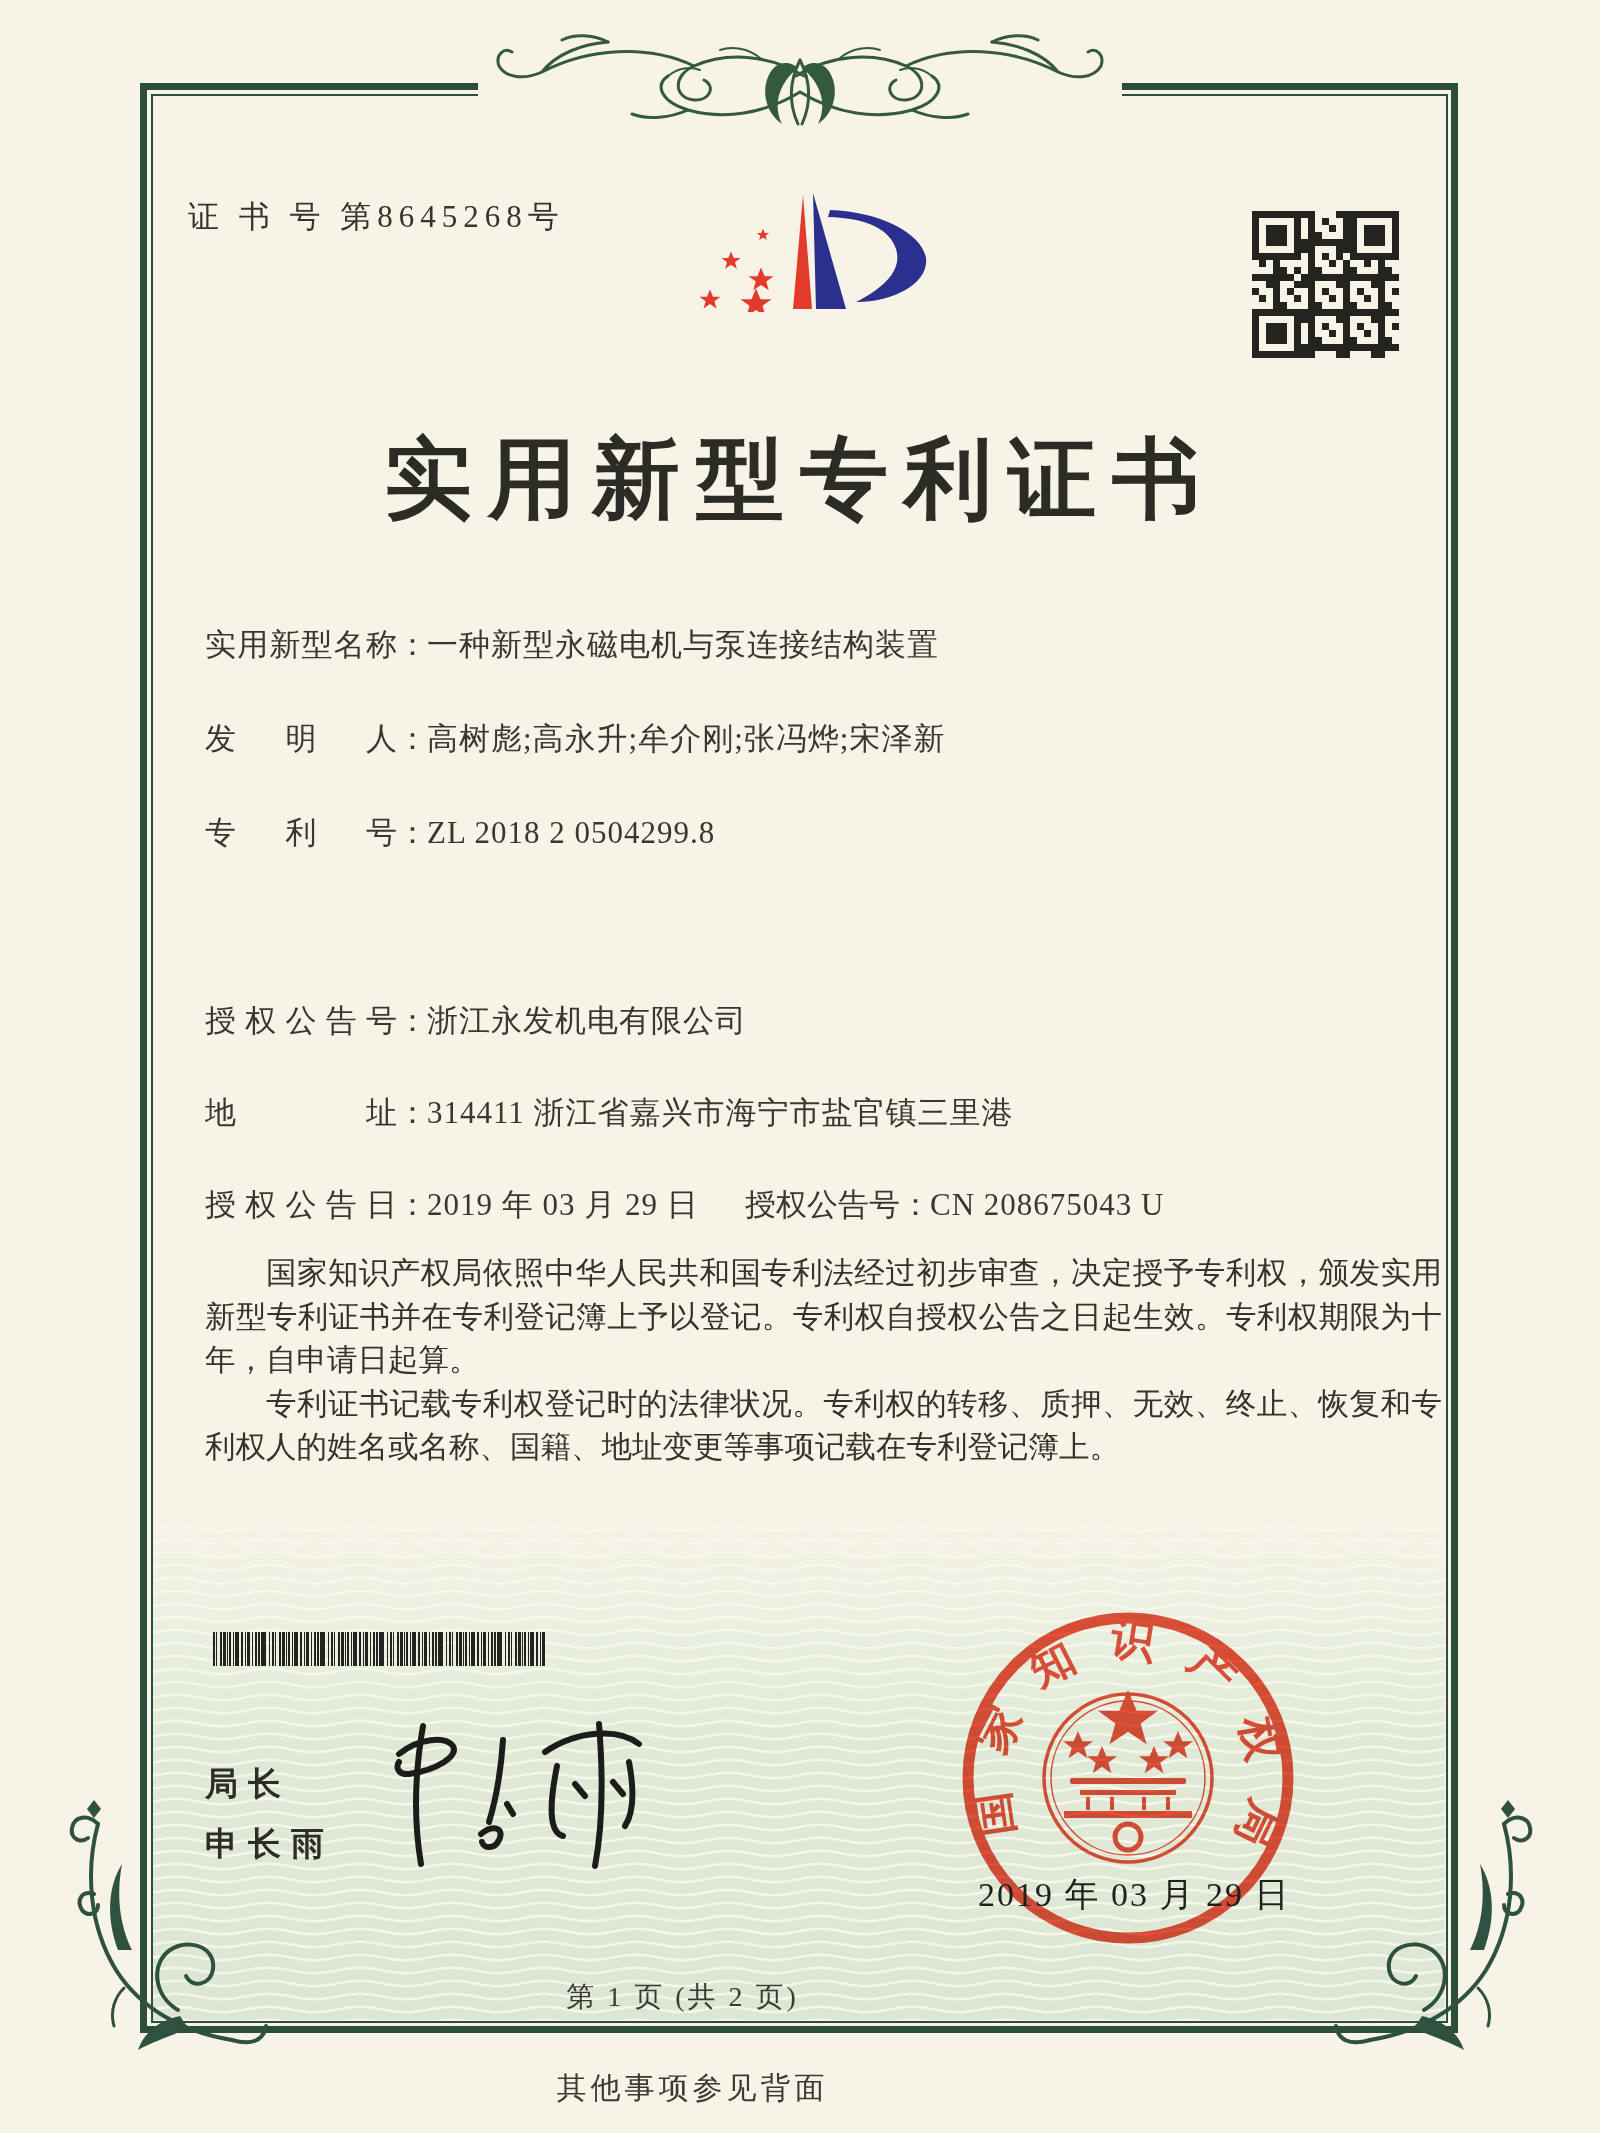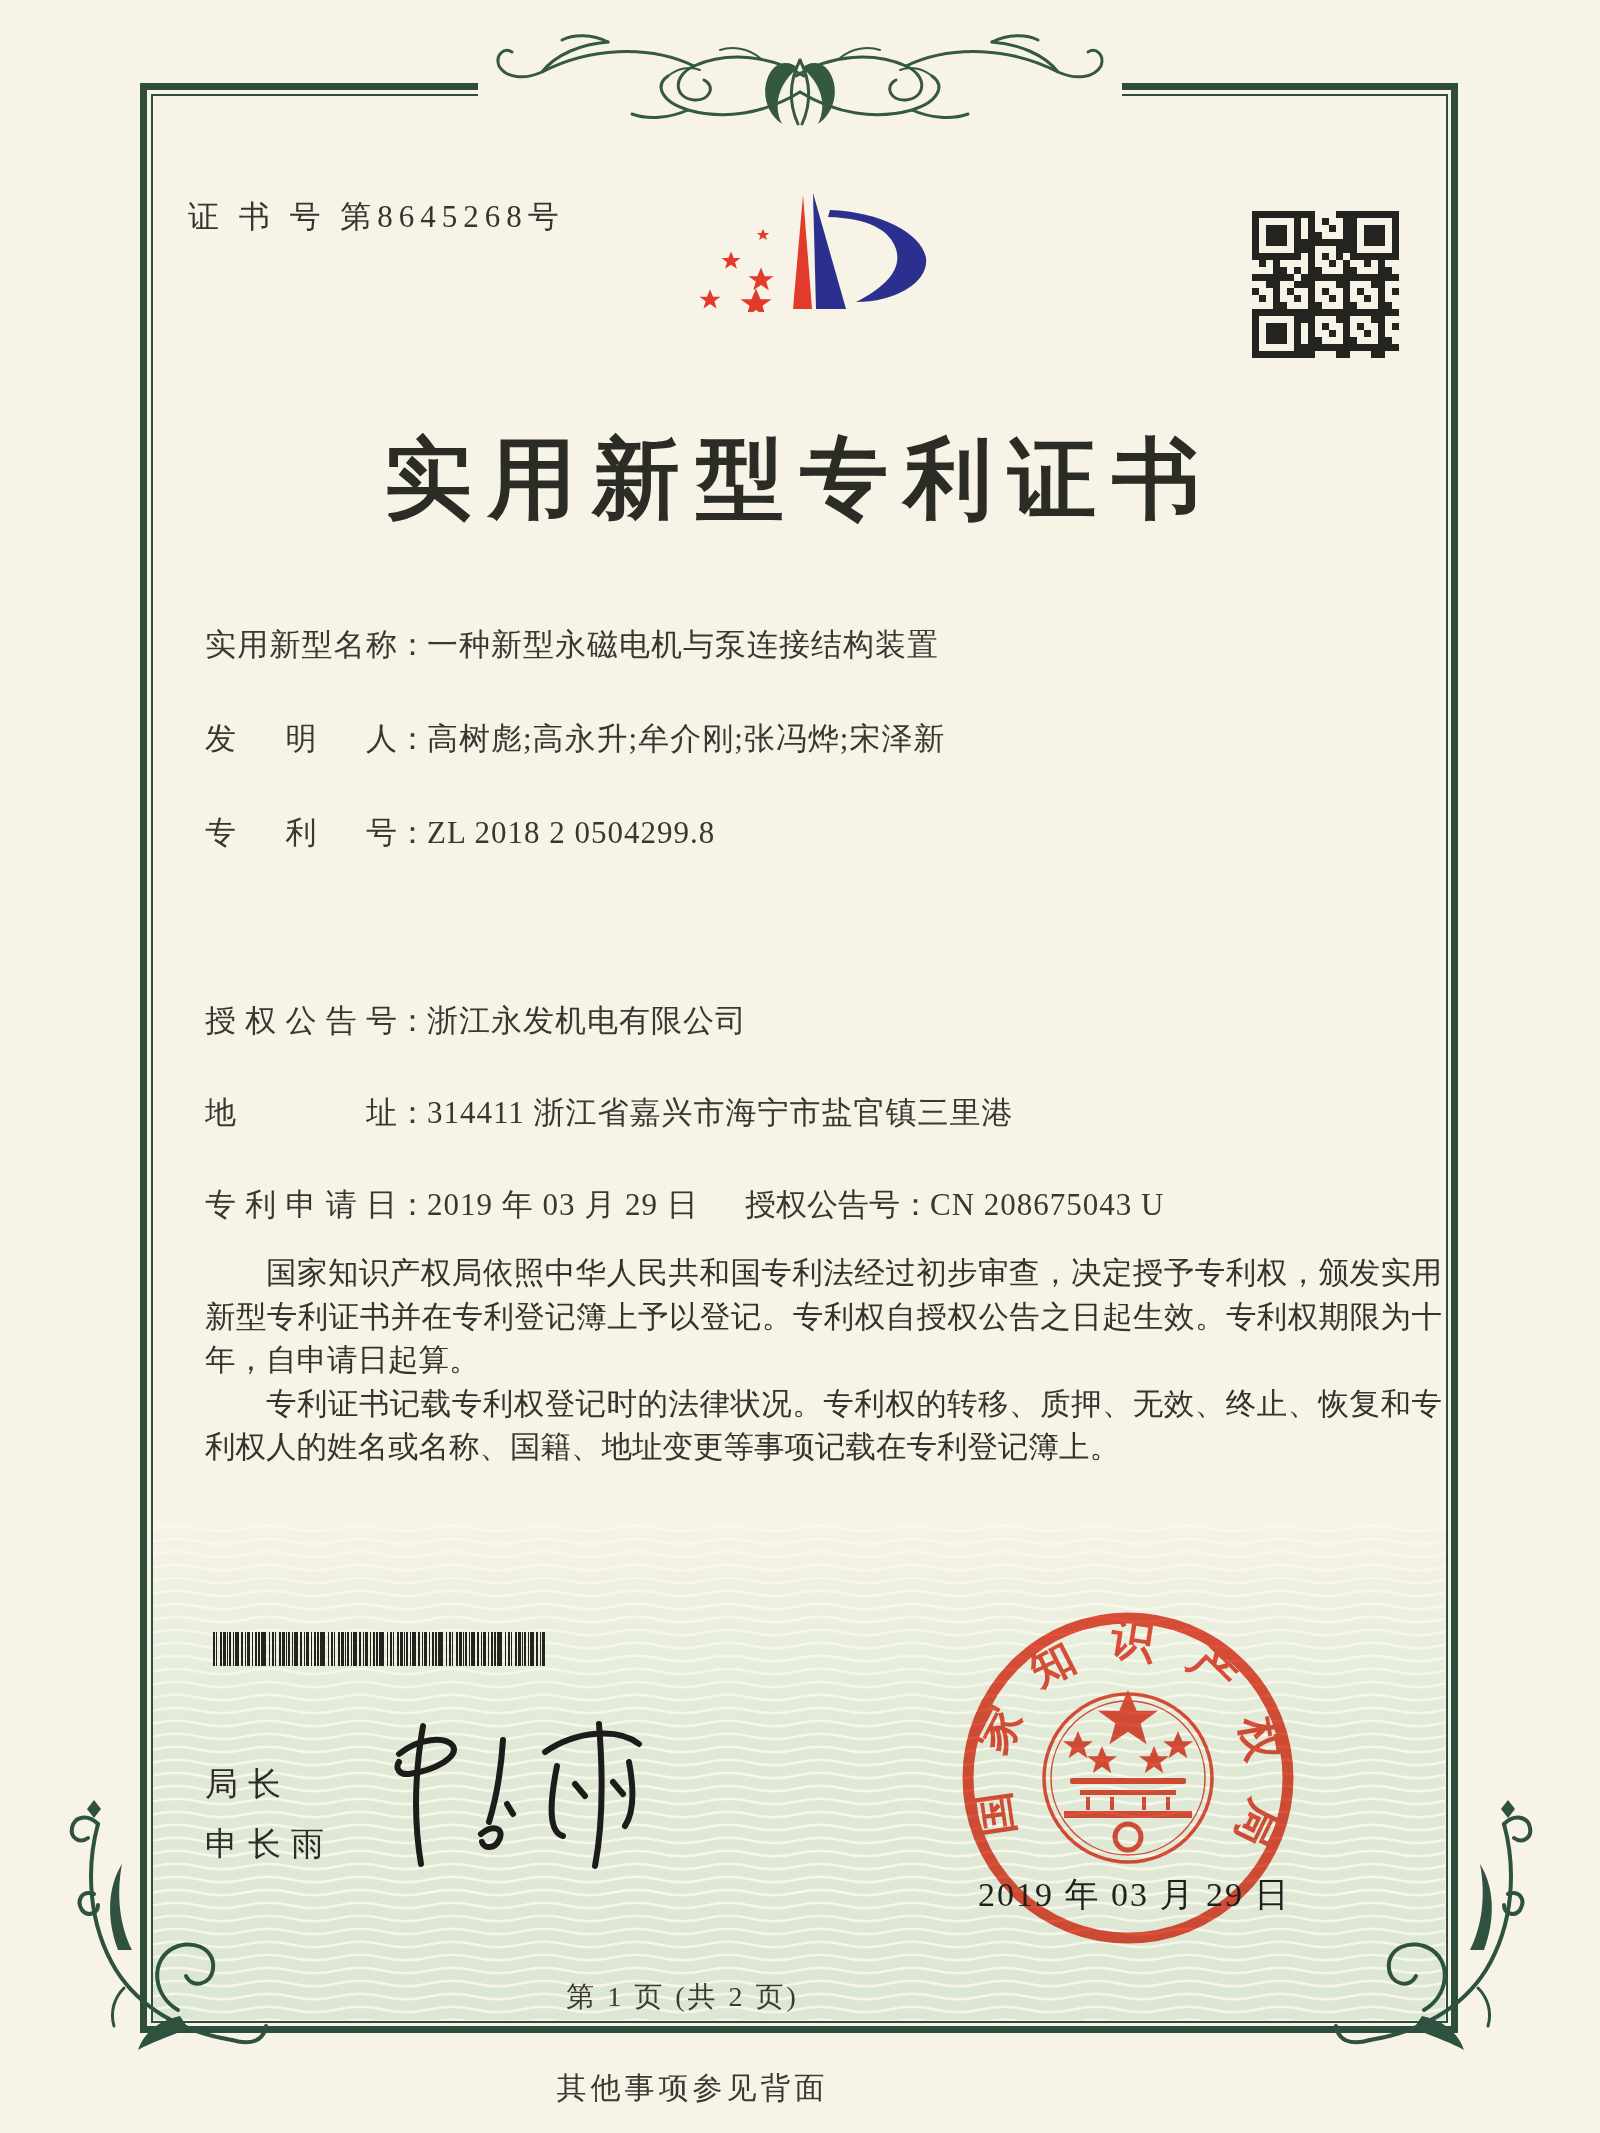--- a/index.html
+++ b/index.html
@@ -11,21 +11,21 @@
   .certno{left:188px;top:196px;font-size:31px;letter-spacing:6px;color:#35352f;}
   .title{left:0;top:420px;width:1600px;text-align:center;font-size:88px;font-weight:bold;letter-spacing:16px;color:#2c2c26;}
   .field-row{left:205px;width:1240px;font-size:31px;color:#383831;white-space:nowrap;}
   .flabel{display:inline-block;width:192px;text-align:justify;text-align-last:justify;vertical-align:bottom;}
   .fcolon{display:inline-block;width:30px;}
   .fvalue{letter-spacing:1px;}
   .bodytext{left:205px;top:1252px;width:1237px;font-size:30.5px;line-height:43.5px;color:#34342d;text-align:justify;}
   .bodytext p{margin:0;text-indent:2em;}
   .pageinfo{left:205px;top:1978px;width:955px;text-align:center;font-size:28px;letter-spacing:3px;color:#3a3a33;}
   .backnote{left:205px;top:2068px;width:975px;text-align:center;font-size:30px;letter-spacing:4px;color:#3a3a33;}
-  .sig-label{left:205px;width:220px;font-family:"Liberation Sans","DejaVu Sans",sans-serif;font-size:33px;letter-spacing:10px;color:#2c2c28;font-weight:400;}
+  .sig-label{left:205px;width:220px;font-family:"Liberation Sans","DejaVu Sans",sans-serif;font-size:33px;letter-spacing:10px;color:#2c2c28;font-weight:700;}
   .seal-wrap{left:948px;top:1598px;width:360px;height:360px;mix-blend-mode:multiply;opacity:.93;}
   .seal-date{left:978px;top:1872px;width:310px;font-size:34px;letter-spacing:2px;color:#1f1f1d;white-space:nowrap;}
   .qr{left:1252px;top:211px;width:147px;height:147px;}
   .barcode{left:213px;top:1632px;width:336px;height:34px;}
   .topmask{left:478px;top:78px;width:644px;height:22px;background:#f7f3e6;}
 </style>
 </head>
 <body>
 
 <div class="page">
@@ -380,21 +380,21 @@
   <div class="abs field-row" style="top:812px;">
     <span class="flabel">专利号</span><span class="fcolon">：</span><span class="fvalue">ZL 2018 2 0504299.8</span>
   </div>
   <div class="abs field-row" style="top:1000px;">
     <span class="flabel">授权公告号</span><span class="fcolon">：</span><span class="fvalue">浙江永发机电有限公司</span>
   </div>
   <div class="abs field-row" style="top:1092px;">
     <span class="flabel">地址</span><span class="fcolon">：</span><span class="fvalue">314411 浙江省嘉兴市海宁市盐官镇三里港</span>
   </div>
   <div class="abs field-row" style="top:1184px;">
-    <span class="flabel">专利申请日</span><span class="fcolon">：</span><span class="fvalue">2019 年 03 月 29 日</span>
+    <span class="flabel">授权公告日</span><span class="fcolon">：</span><span class="fvalue">2019 年 03 月 29 日</span>
     <span class="abs" style="left:540px;top:0;">
       <span>授权公告号</span><span class="fcolon">：</span><span class="fvalue">CN 208675043 U</span>
     </span>
   </div>
 
   <div class="abs bodytext">
     <p>国家知识产权局依照中华人民共和国专利法经过初步审查，决定授予专利权，颁发实用新型专利证书并在专利登记簿上予以登记。专利权自授权公告之日起生效。专利权期限为十年，自申请日起算。</p>
     <p>专利证书记载专利权登记时的法律状况。专利权的转移、质押、无效、终止、恢复和专利权人的姓名或名称、国籍、地址变更等事项记载在专利登记簿上。</p>
   </div>
 

